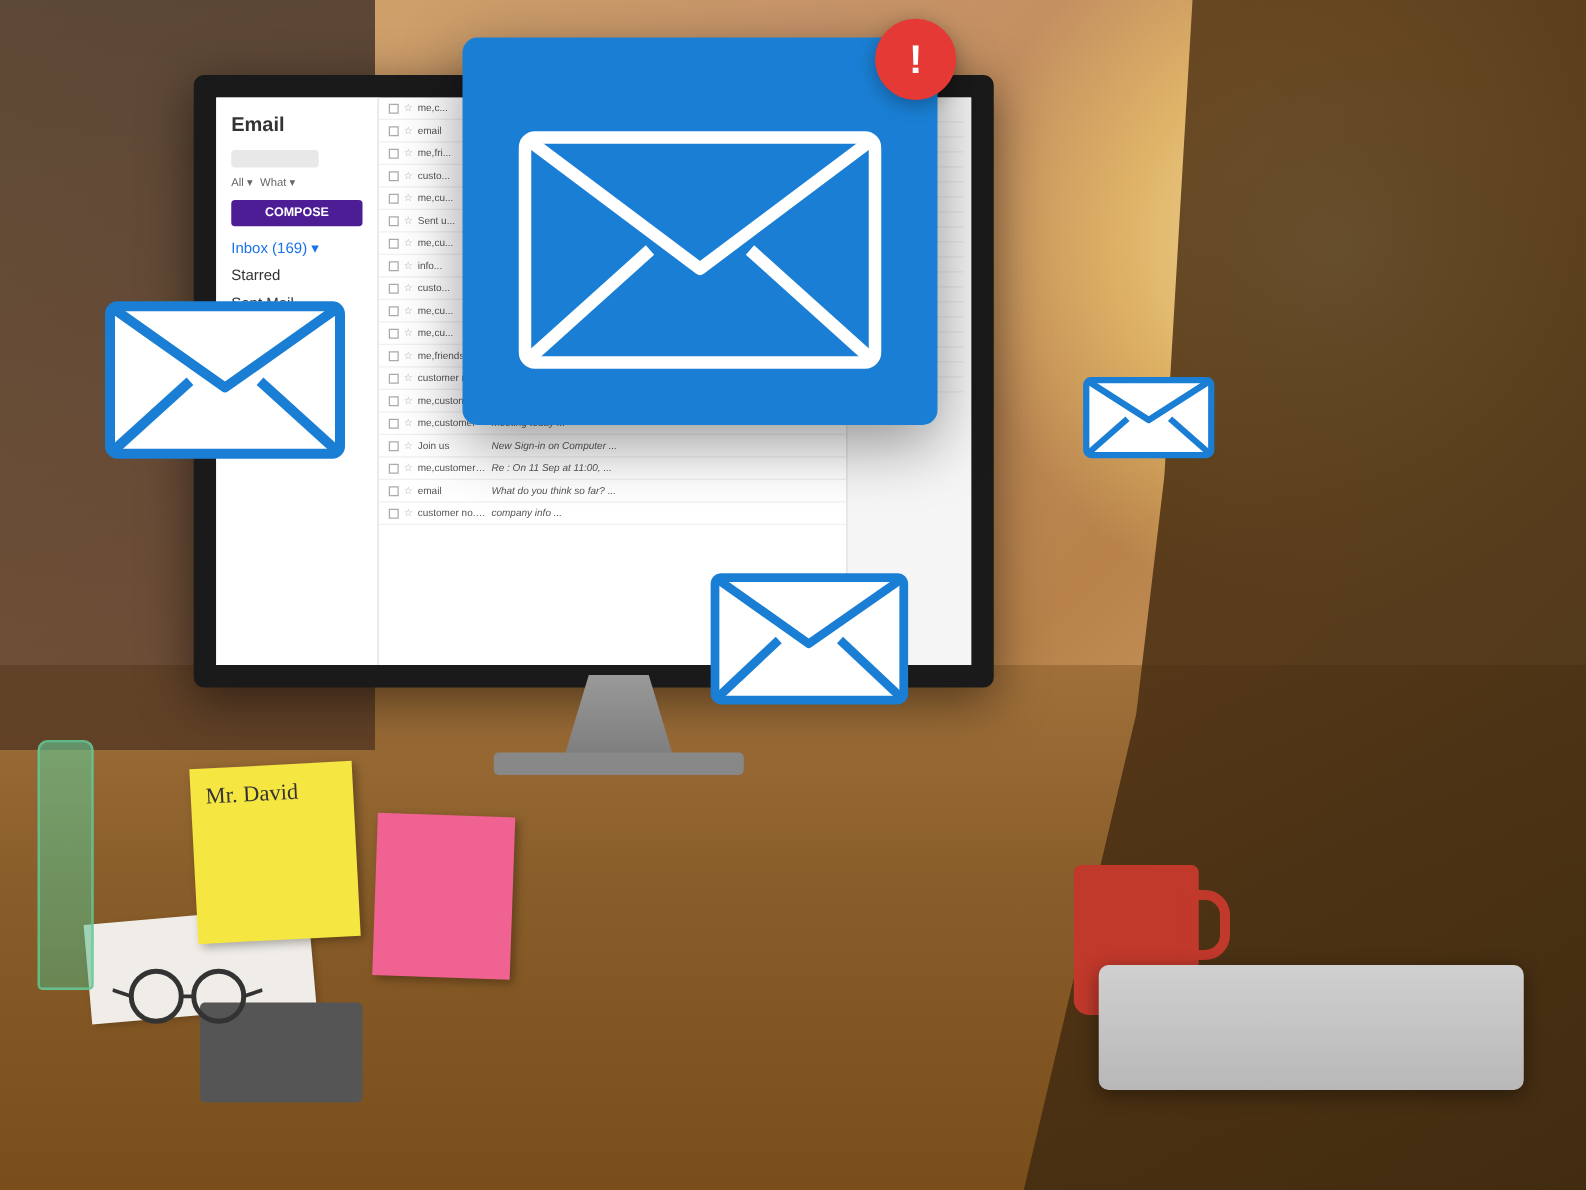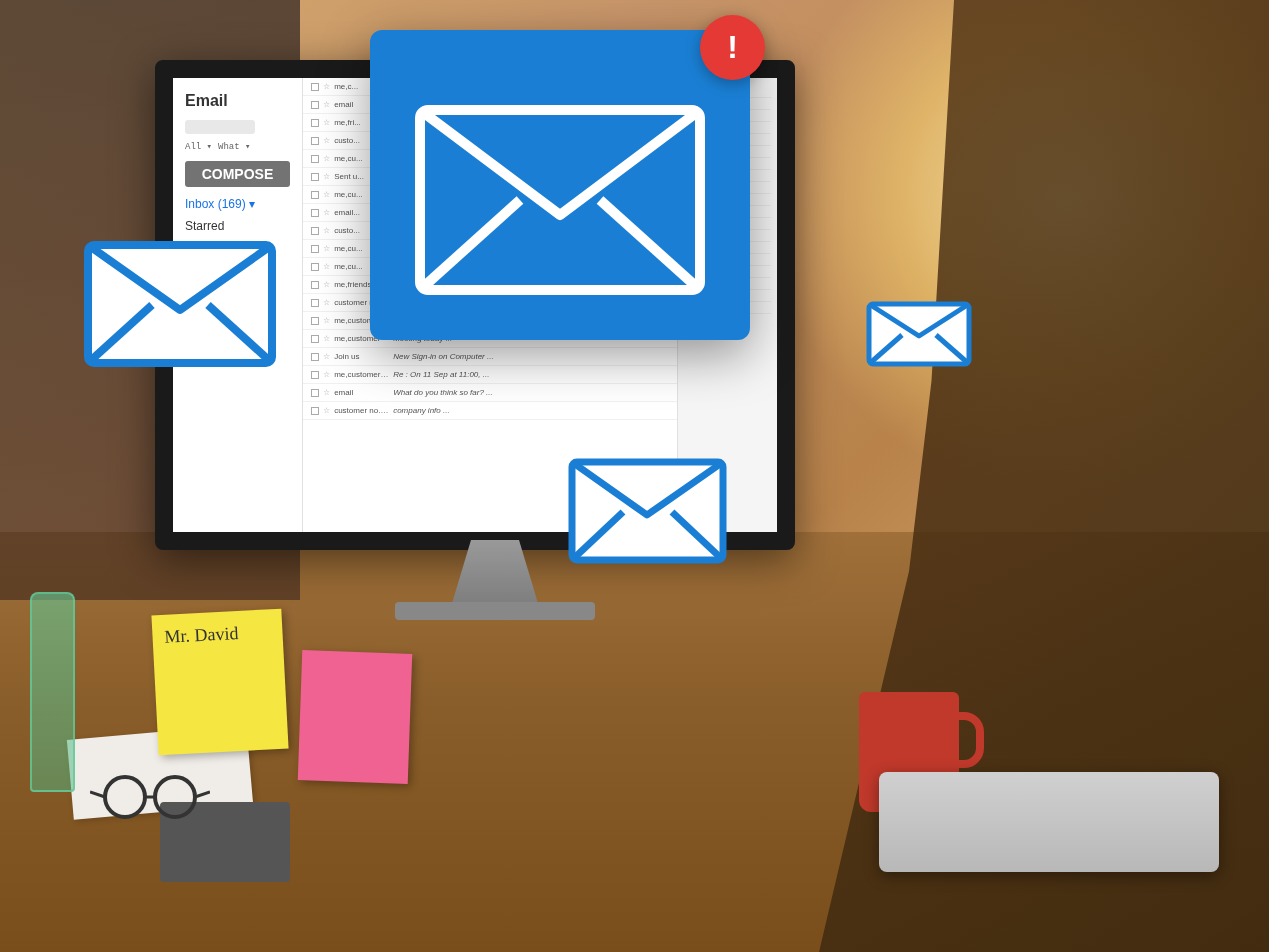--- a/index.html
+++ b/index.html
@@ -139,29 +139,28 @@
       margin: 4px 12px;
     }
 
     .email-filters {
       display: flex;
       align-items: center;
       padding: 3px 12px;
       font-size: 9px;
       color: #666;
       gap: 6px;
-      font-family: Liberation Mono, monospace;
     }
 
     .compose-btn {
       margin: 6px 12px;
       padding: 5px 8px;
-      background: #737373;
+      background: #4c1d95;
       color: white;
-      font-size: 14px;
+      font-size: 10px;
       font-weight: bold;
       border-radius: 3px;
       text-align: center;
     }
 
     .sidebar-item {
       padding: 4px 12px;
       font-size: 12px;
       color: #333;
       cursor: pointer;
@@ -478,21 +477,21 @@
           </div>
         <div class="email-row">
             <div class="checkbox"></div>
             <span class="star">☆</span>
             <span class="sender">me,cu...</span>
             <span class="subject"></span>
           </div>
         <div class="email-row">
             <div class="checkbox"></div>
             <span class="star">☆</span>
-            <span class="sender">email...</span>
+            <span class="sender">info...</span>
             <span class="subject"></span>
           </div>
         <div class="email-row">
             <div class="checkbox"></div>
             <span class="star">☆</span>
             <span class="sender">custo...</span>
             <span class="subject"></span>
           </div>
         <div class="email-row">
             <div class="checkbox"></div>

